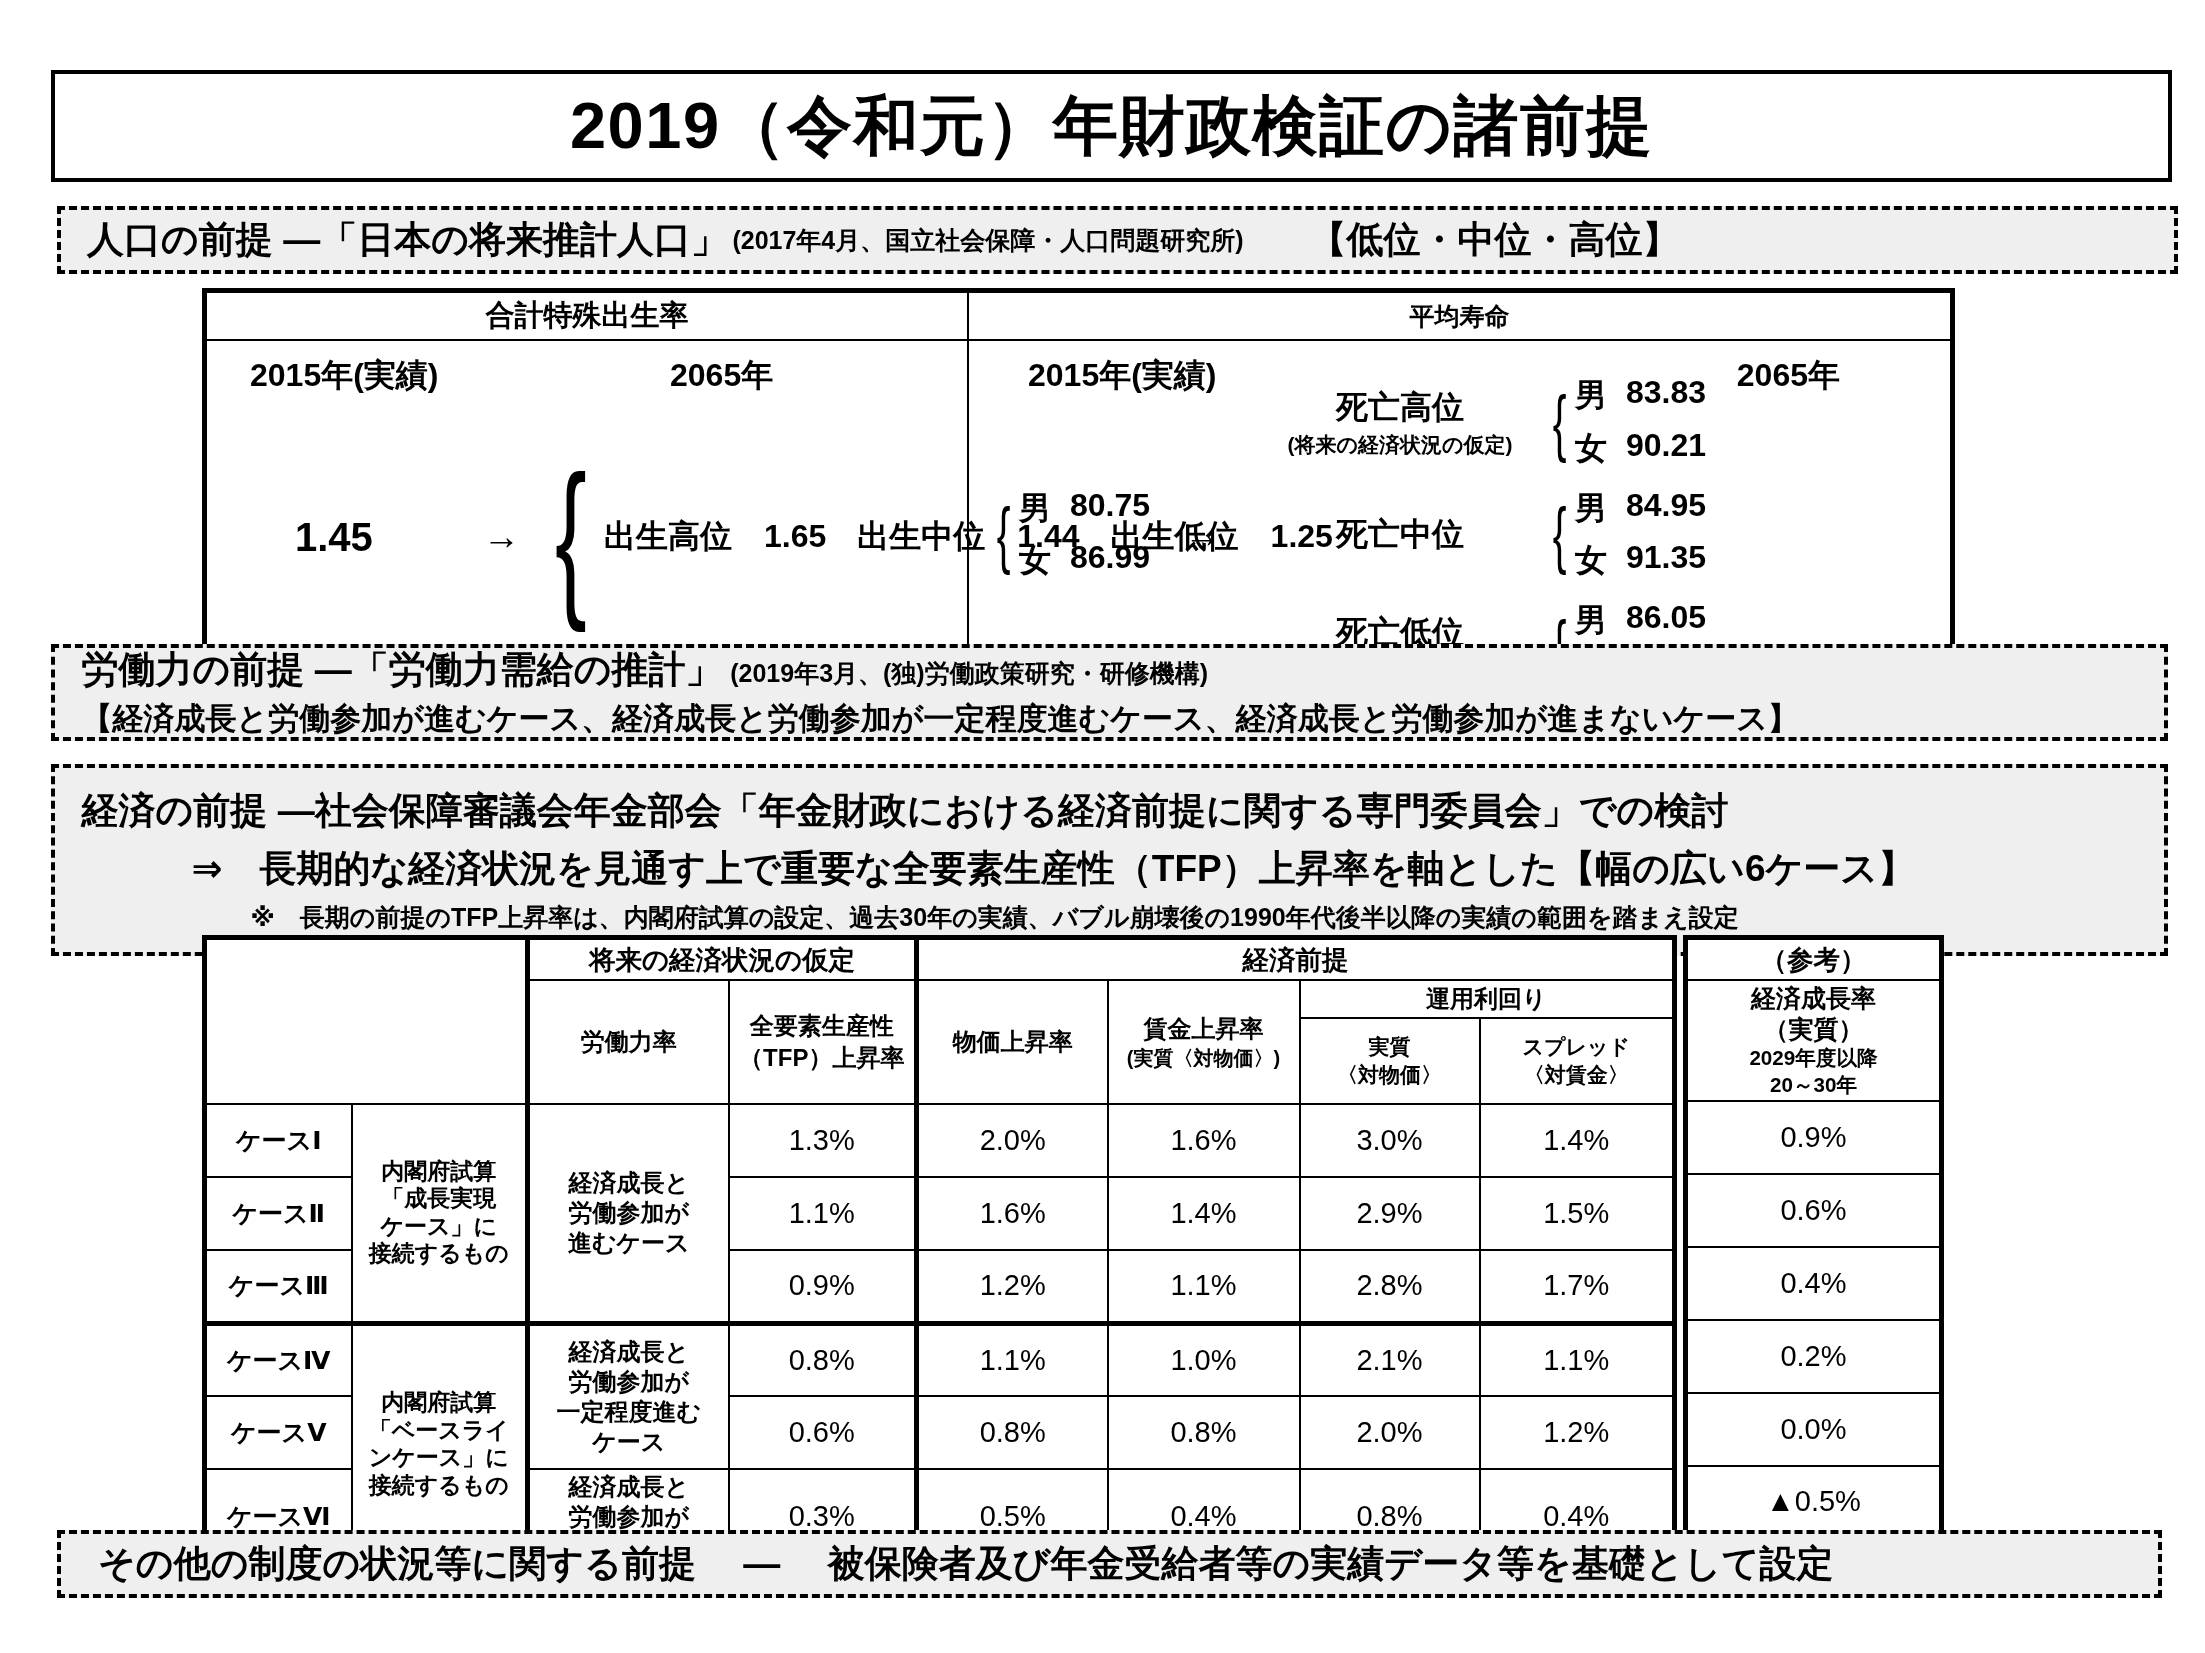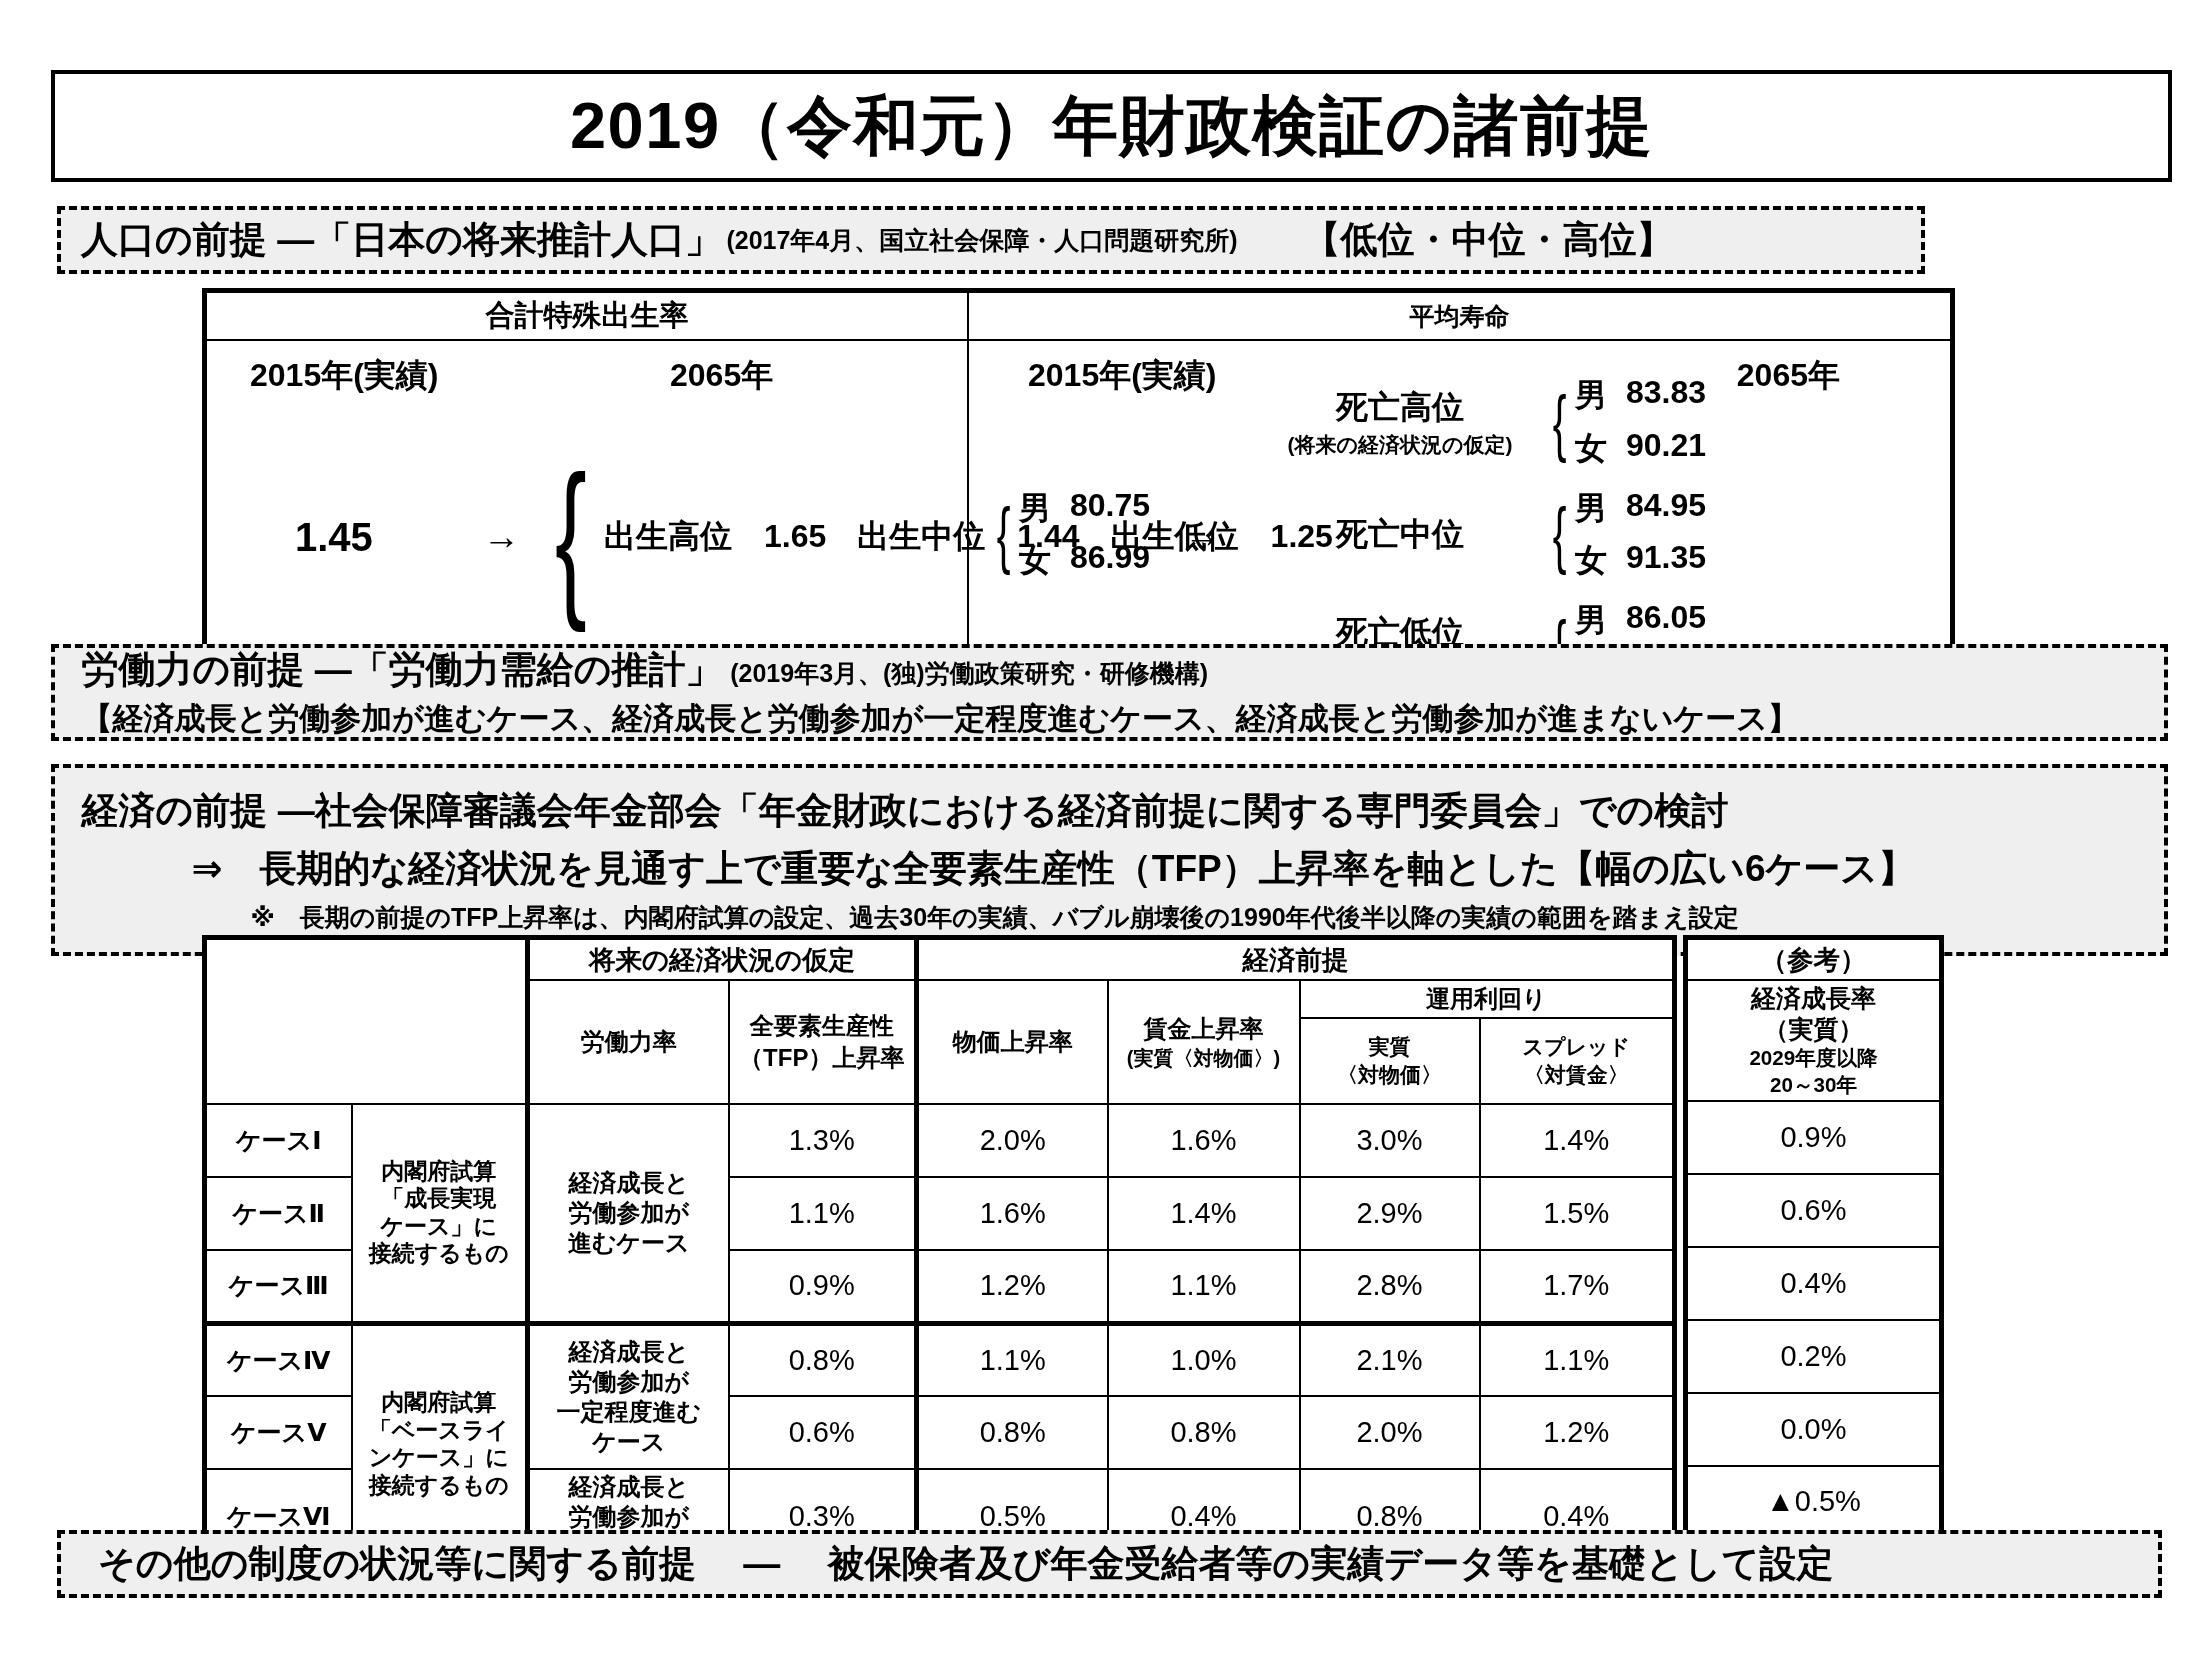--- a/index.html
+++ b/index.html
@@ -6,21 +6,21 @@
   .page{position:relative;width:2205px;height:1654px;background:#fff;overflow:hidden;
         font-family:"Liberation Sans","DejaVu Sans",sans-serif;color:#000}
 
   
   .title-box{position:absolute;left:51px;top:70px;width:2121px;height:112px;border:4.4px solid #000;
              display:flex;align-items:center;justify-content:center;box-sizing:border-box}
   .title-text{font-size:65px;font-weight:bold;letter-spacing:1.5px}
 
   
   .dashed-box{position:absolute;border:4.4px dashed #000;background:#efefef;box-sizing:border-box}
-  .pop-box{left:57px;top:206px;width:1868px;height:68px;display:flex;align-items:center;padding-left:20px}
+  .pop-box{left:57px;top:206px;width:2121px;height:68px;display:flex;align-items:center;padding-left:26px}
   .h-main{font-size:37px;font-weight:bold;white-space:nowrap}
   .h-src{font-size:25px;font-weight:bold;margin-left:4.4px;white-space:nowrap}
   .h-var{font-size:37px;font-weight:bold;margin-left:66px;white-space:nowrap}
 
   .labor-box{left:51px;top:644px;width:2117px;height:97px;display:flex;flex-direction:column;
              justify-content:center;padding-left:26.5px;gap:2.9px}
   .labor-line2{font-size:31px;font-weight:bold}
 
   .econ-box{left:51px;top:764px;width:2117px;height:192px;display:flex;flex-direction:column;
             justify-content:center;padding-left:26.5px;gap:7.4px}

